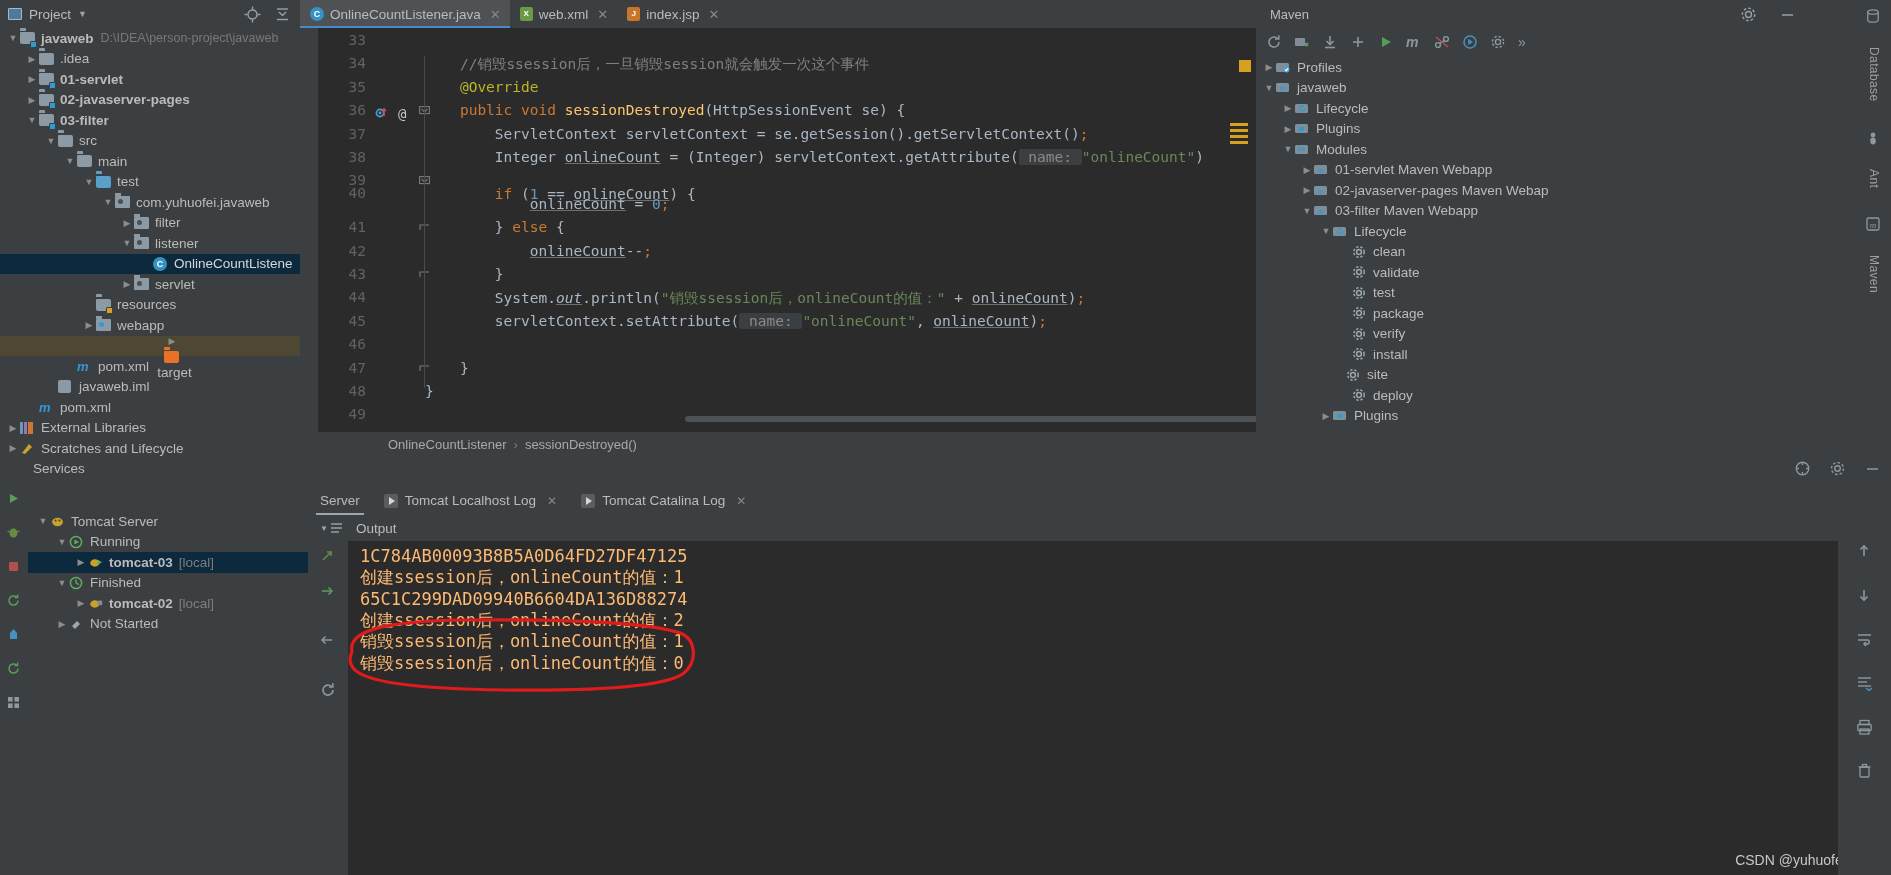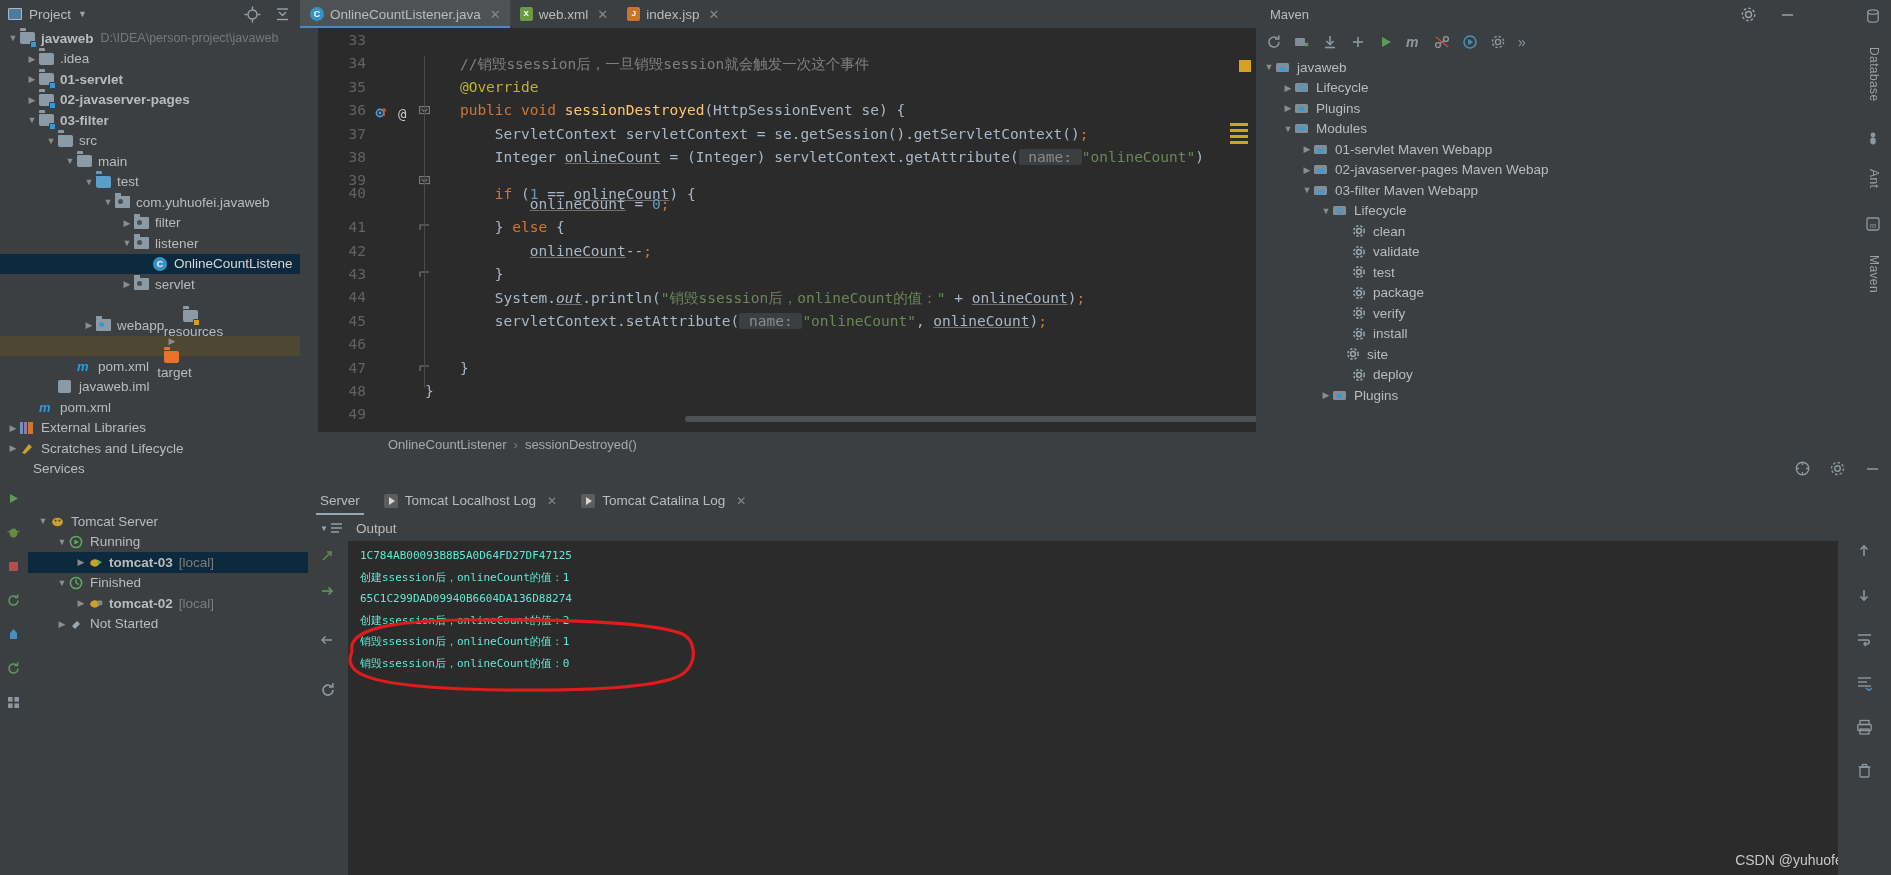--- a/index.html
+++ b/index.html
@@ -135,21 +135,21 @@
   .runico::after { content:""; border-left:6px solid #d7d7d7; border-top:4px solid transparent; border-bottom:4px solid transparent; margin-left:2px;}
 
   #out-header { position:absolute; left:308px; top:515px; width:1530px; height:26px; background:#3c3f41;
                 display:flex; align-items:center; }
   #out-header .outlbl { margin-left:48px; font-size:13.5px; color:#bbb; }
 
   #console-strip { position:absolute; left:308px; top:541px; width:40px; height:334px; background:#3c3f41;
                    display:flex; flex-direction:column; align-items:center; padding-top:8px; gap:18px; }
   #console { position:absolute; left:348px; top:541px; width:1490px; height:334px; background:#2b2b2b;
              padding:4px 0 0 12px; }
-  .cline { height:21.5px; font-family:"DejaVu Sans Mono", monospace; font-size:11px; color:#5eead4;
+  .cline { height:21.5px; font-family:"DejaVu Sans Mono", monospace; font-size:17px; color:#fdba74;
            white-space:pre; display:flex; align-items:center; }
 
   #right-tools { position:absolute; right:0; top:481px; width:53px; height:394px; background:#3c3f41;
                  display:flex; flex-direction:column; align-items:center; padding-top:62px; gap:27px; }
   #watermark { position:absolute; right:14px; bottom:7px; font-size:14px; color:#c8c8c8; }
 
   
   #annot { position:absolute; left:344px; top:617px; width:355px; height:77px; pointer-events:none; }
 
   svg { display:block; }
@@ -278,21 +278,21 @@
         </span>
         <span class="lbl">OnlineCountListene</span>
       </div>
       <div class="tnode" style="padding-left: 120px;">
         <span class="arrow closed"></span>
         <span class="ico" style="position: relative; width: 16px; height: 15px; display: inline-flex; align-items: center;">
           <span class="pkg"></span>
         </span>
         <span class="lbl">servlet</span>
       </div>
-      <div class="tnode" style="padding-left: 82px; flex-direction: column;">
+      <div class="tnode" style="padding-left: 82px;">
         <span class="arrow none"></span>
         <span class="ico" style="position: relative; width: 16px; height: 15px; display: inline-flex; align-items: center;">
           <span class="fold">
             <span class="badge yellow"></span>
           </span>
         </span>
         <span class="lbl">resources</span>
       </div>
       <div class="tnode" style="padding-left: 82px;">
         <span class="arrow closed"></span>
@@ -523,20 +523,31 @@
       <svg width="16" height="16" viewBox="0 0 16 16">
           <circle cx="8" cy="8" r="2.6" fill="none" stroke="#9aa7b0" stroke-width="1.4"></circle>
           <circle cx="8" cy="8" r="5.6" fill="none" stroke="#9aa7b0" stroke-width="1.4" stroke-dasharray="2.4 2"></circle>
         </svg>
     </span>
     <span class="ticon" style="color:#9aa7b0;font-size:14px;">»</span>
   </div>
 
   <div id="maven-tree">
       <div class="mnode" style="padding-left: 6px;">
+        <span class="arrow closed"></span>
+        <span class="ico" style="position: relative; width: 16px; height: 15px; display: inline-flex; align-items: center;">
+          <svg width="15" height="13" viewBox="0 0 15 13">
+            <rect x="0" y="2" width="13" height="9" rx="1.5" fill="#7f8e99"></rect>
+            <circle cx="10.5" cy="8.5" r="3" fill="#4a9fd4"></circle>
+            <polyline points="9,8.6 10.2,9.8 12.2,7.2" stroke="#fff" stroke-width="1.2" fill="none"></polyline>
+          </svg>
+        </span>
+        <span class="lbl">Profiles</span>
+      </div>
+      <div class="mnode" style="padding-left: 6px;">
         <span class="arrow open"></span>
         <span class="ico" style="position: relative; width: 16px; height: 15px; display: inline-flex; align-items: center;">
           <svg width="15" height="13" viewBox="0 0 15 13">
             <rect x="0" y="2" width="13" height="9" rx="1.5" fill="#7f8e99"></rect>
             <text x="6.5" y="10" font-size="8" fill="#2f9bd6" text-anchor="middle" font-family="serif" font-style="italic" font-weight="bold">m</text>
           </svg>
         </span>
         <span class="lbl">javaweb</span>
       </div>
       <div class="mnode" style="padding-left: 25px;">

